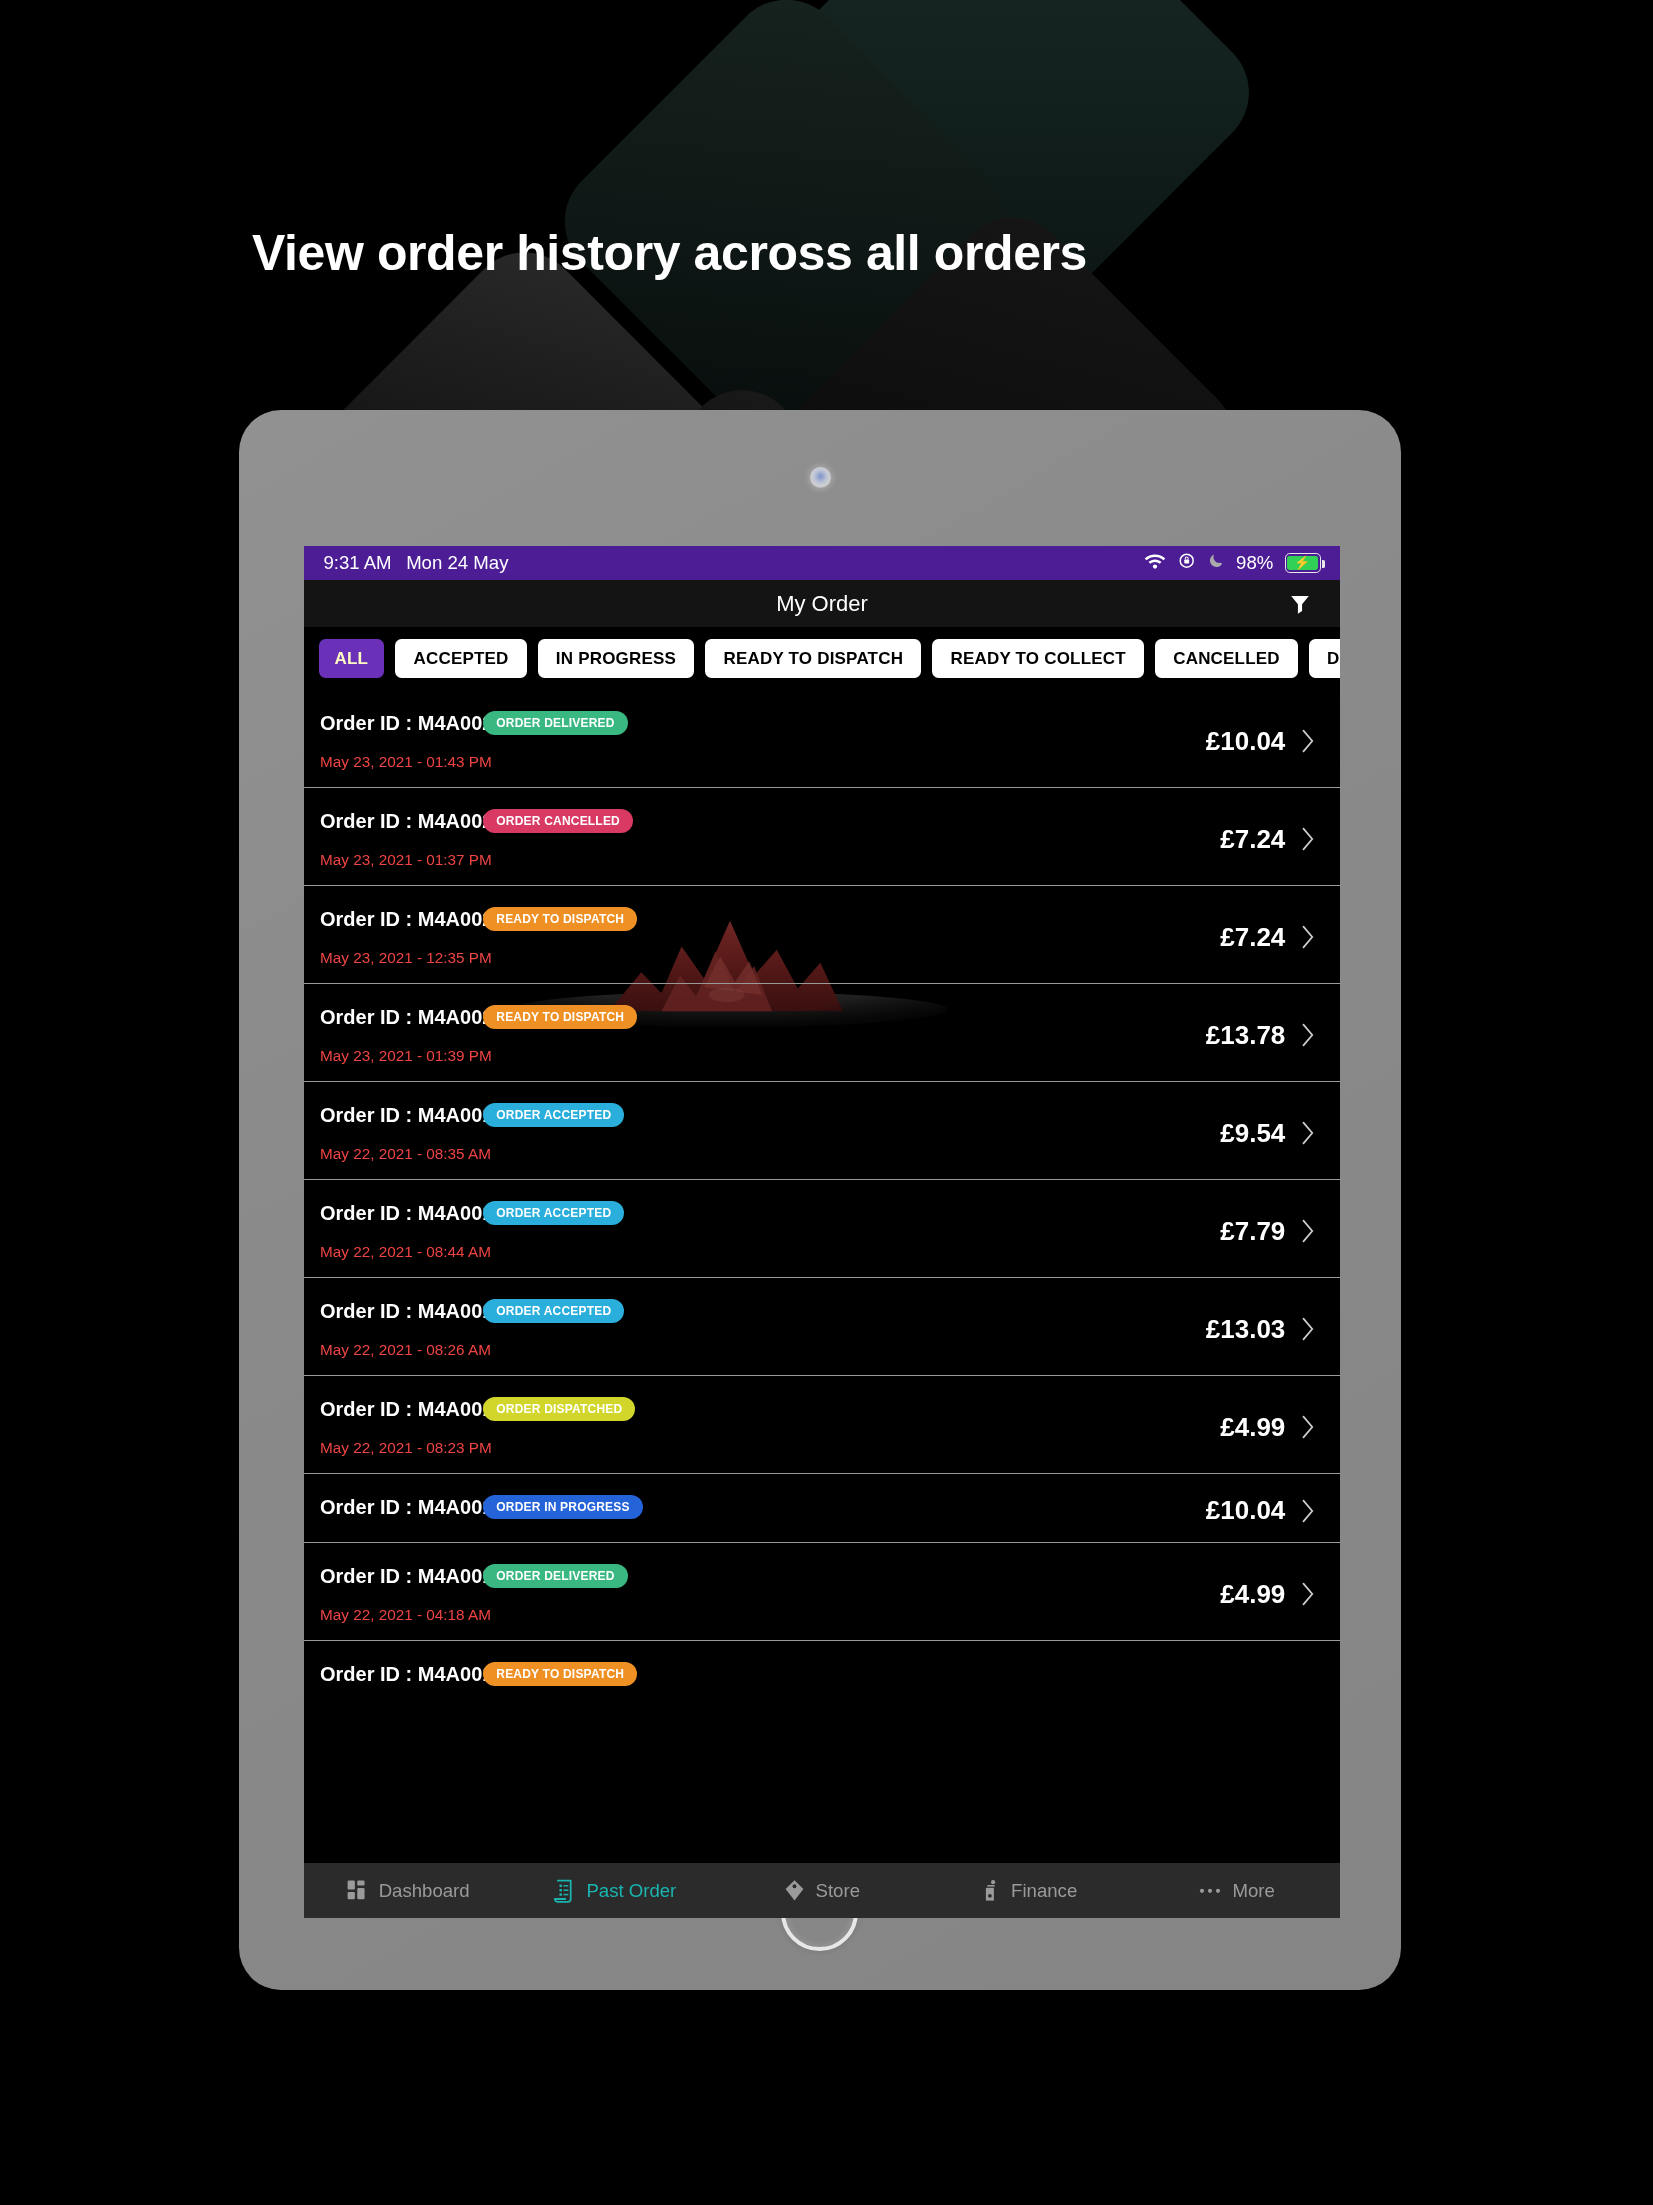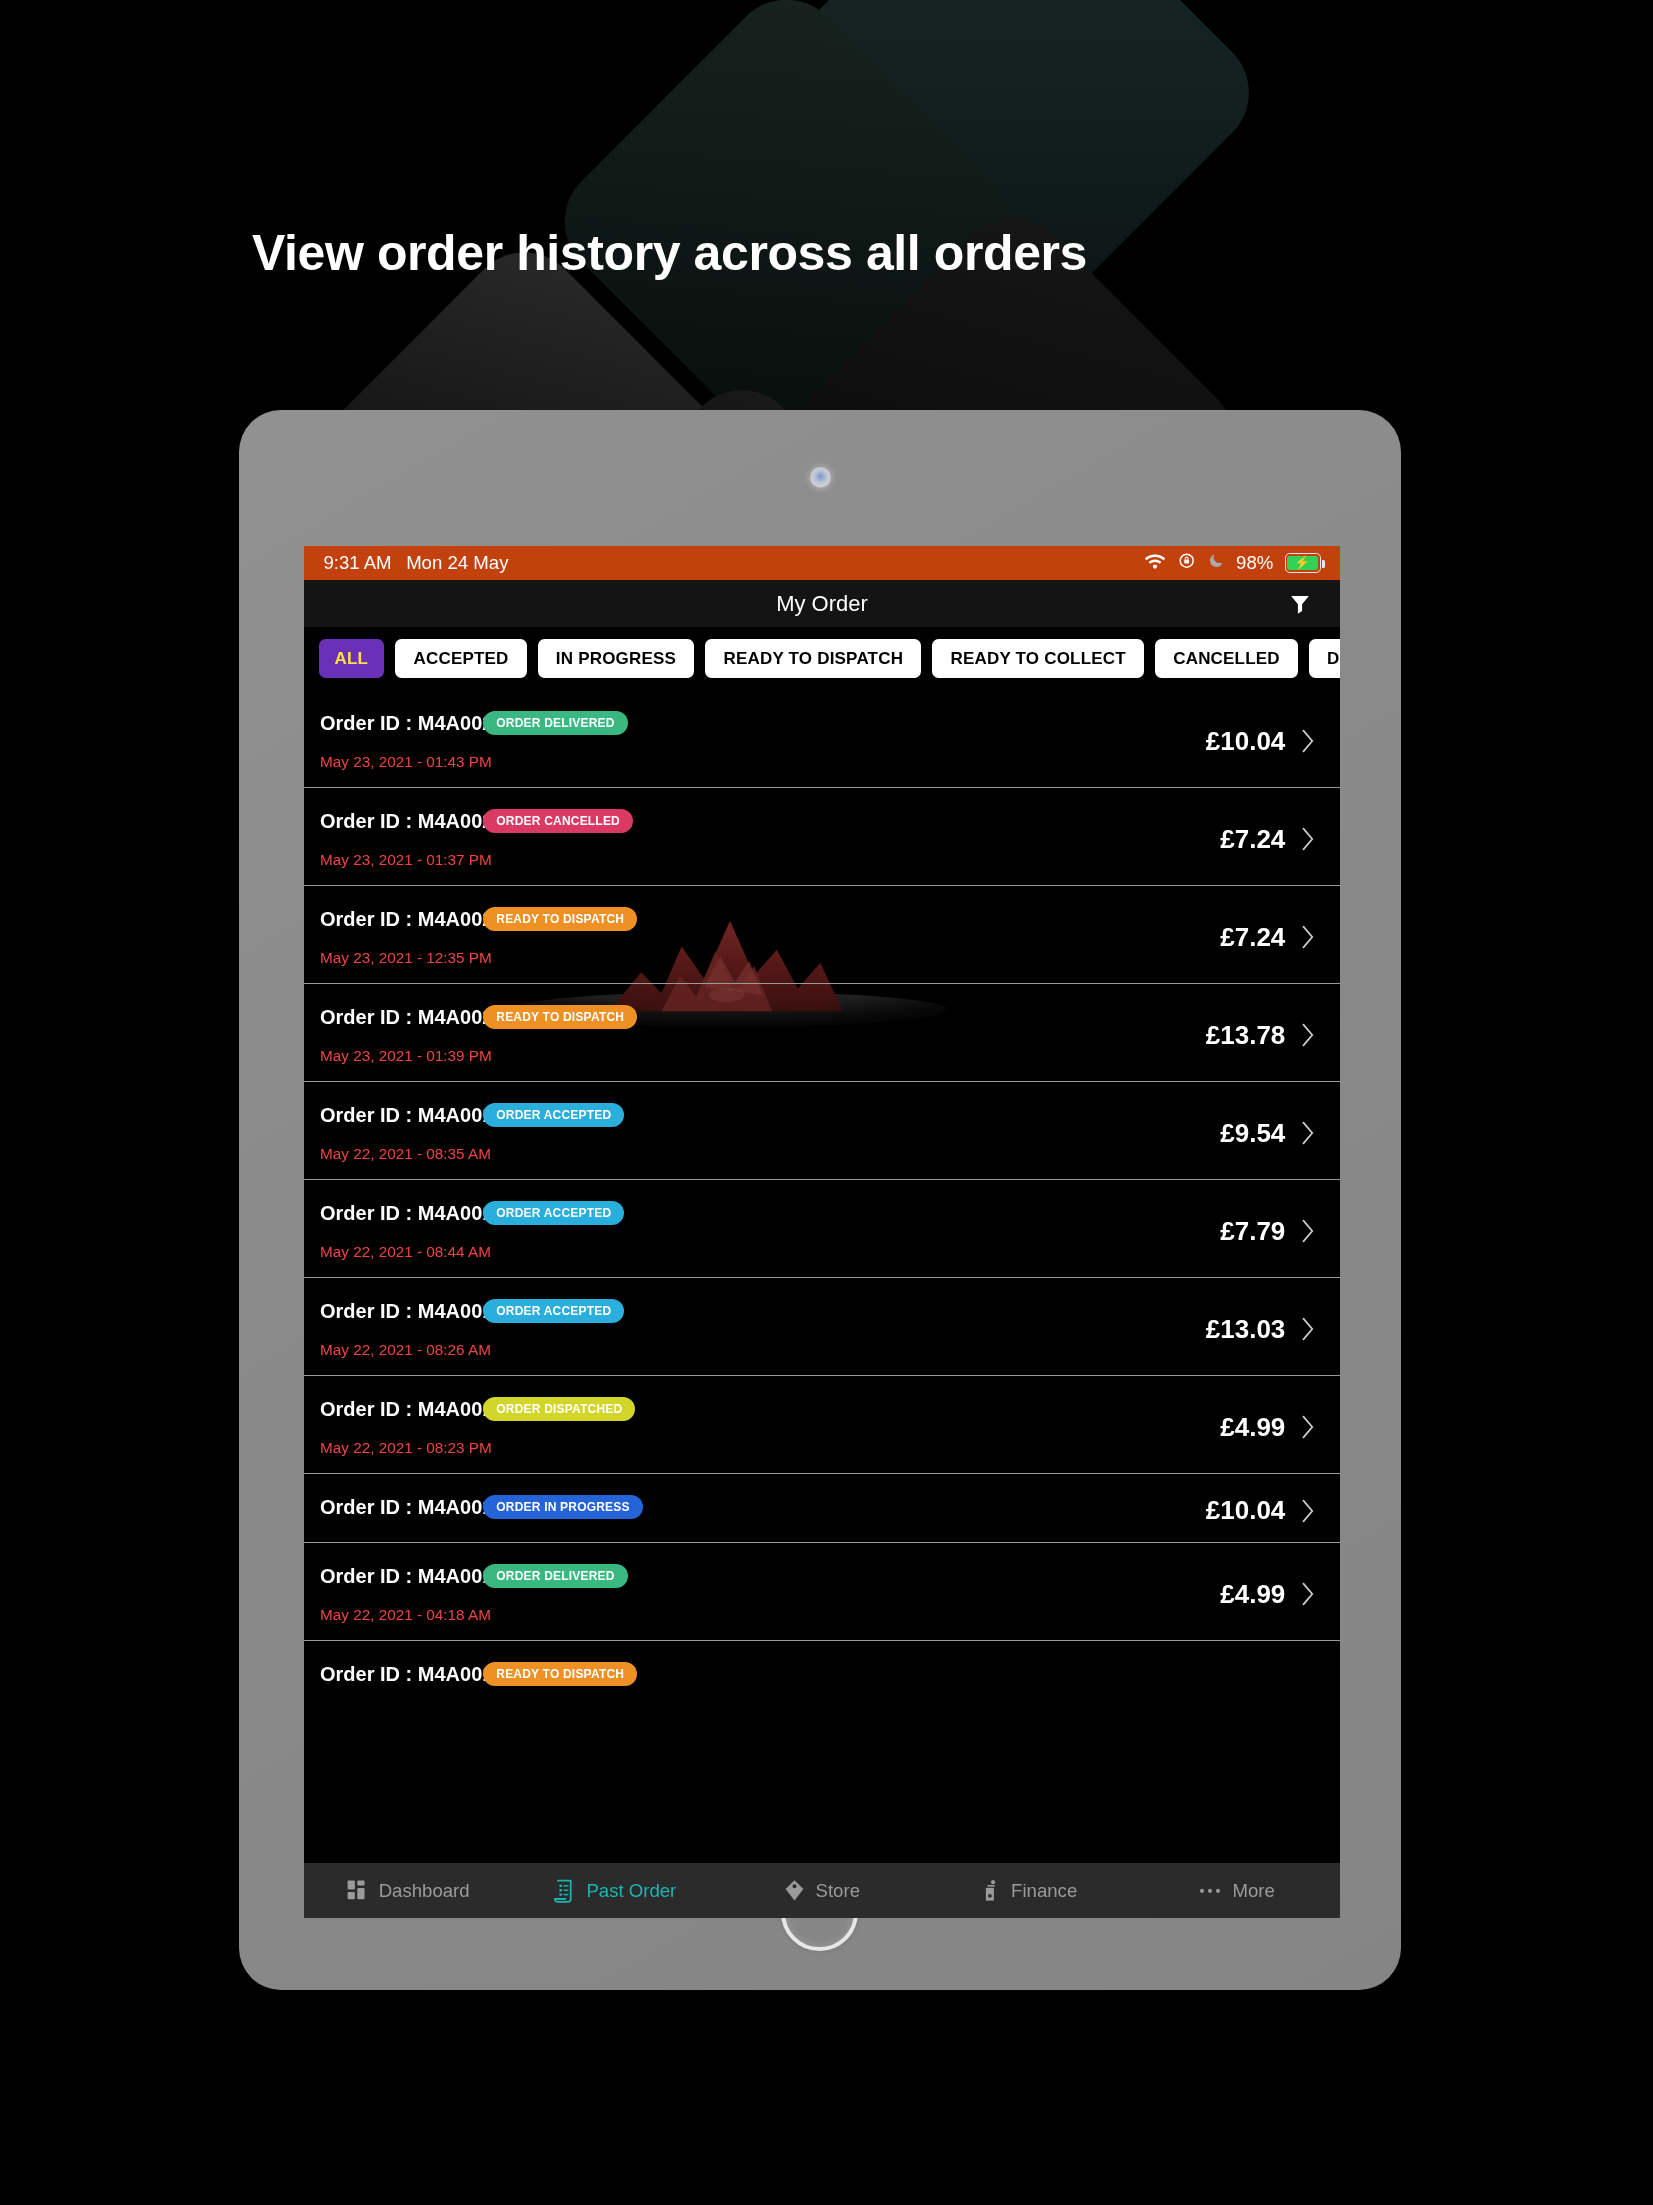--- a/index.html
+++ b/index.html
@@ -90,21 +90,21 @@
     left:65px; top:136px;
     width:1036px; height:1372px;
     background:#000;
     overflow:hidden;
     display:flex; flex-direction:column;
   }
 
   
   #status-bar{
     height:34px; flex:0 0 34px;
-    background:#c2410c;
+    background:#4c1d95;
     display:flex; align-items:center;
     padding:0 19.4px;
     color:#fff; font-size:18.6px;
   }
   #status-left{ display:flex; gap:14.5px; align-items:center; font-weight:500;}
   #status-right{ margin-left:auto; display:flex; gap:11.3px; align-items:center; font-weight:500;}
   .sb-ico{ display:inline-block; }
   #battery{
     width:36px;height:19.4px;border:1.6px solid #e8e8e8;border-radius:4.8px;
     position:relative; padding:1.6px; display:flex; align-items:center;
@@ -148,21 +148,21 @@
     background:#ffffff;
     color:#000000;
     font-size:17px;
     font-weight:bold;
     letter-spacing:0.2px;
     display:flex; align-items:center; justify-content:center;
     padding:0 18px;
     cursor:pointer;
     white-space:nowrap;
   }
-  .tab.active{ background:#6B30B8; color:#fde047; padding:0 16px;}
+  .tab.active{ background:#6B30B8; color:#fef9c3; padding:0 16px;}
 
   
   #order-list{
     flex:1 1 auto;
     position:relative;
     overflow:hidden;
     background:#000;
   }
   #meat-overlay{
     position:absolute;

